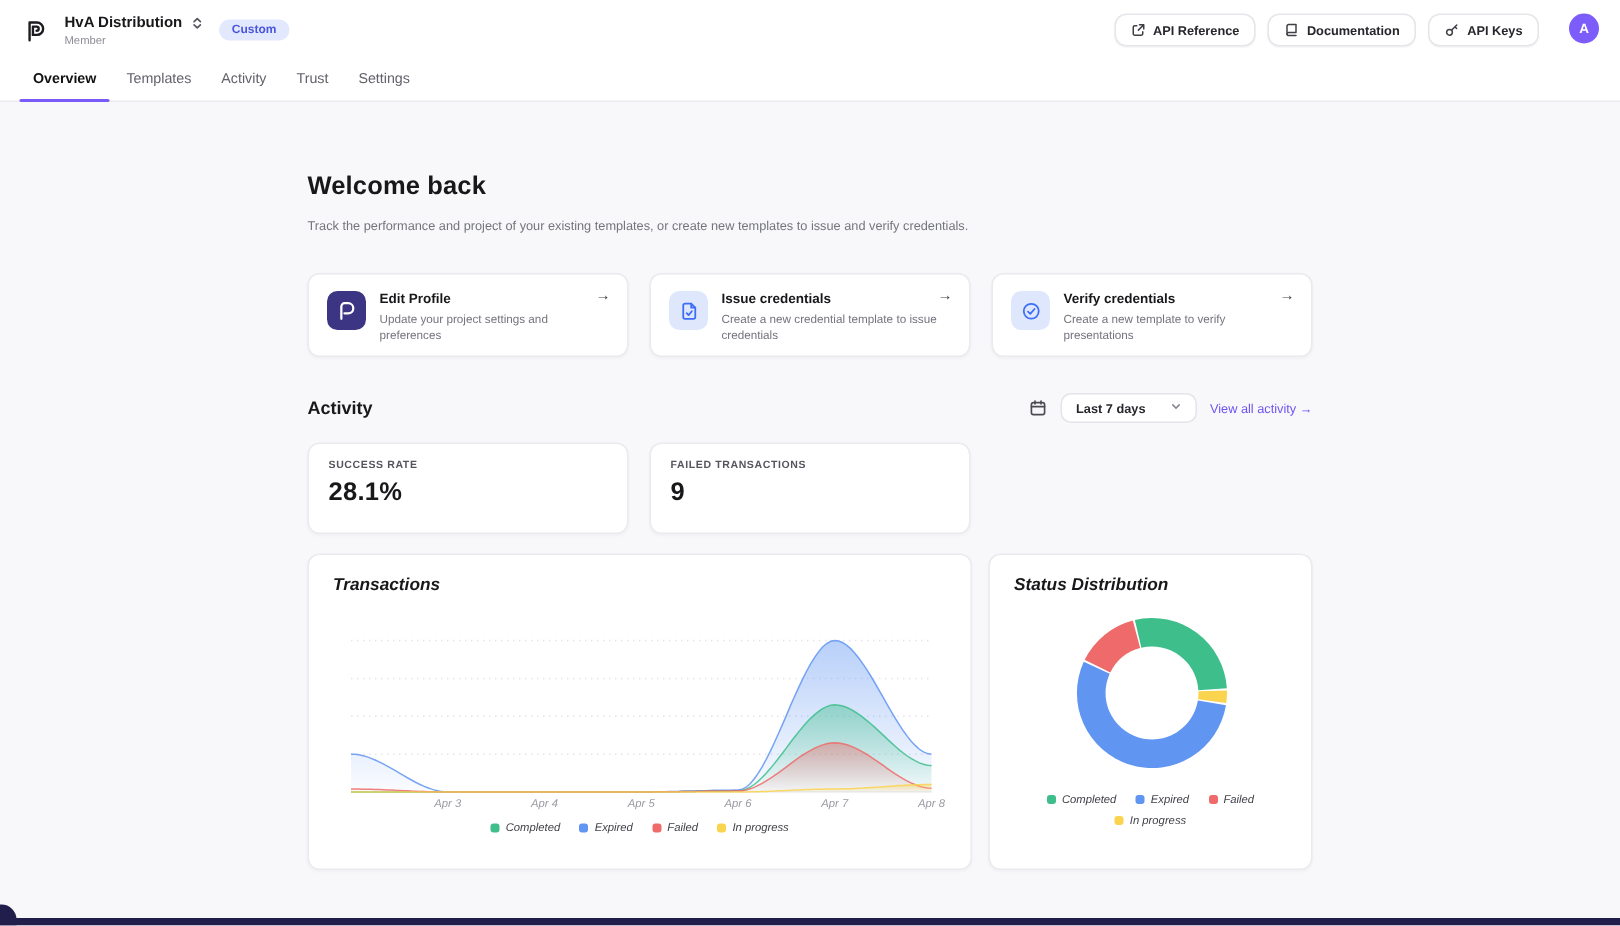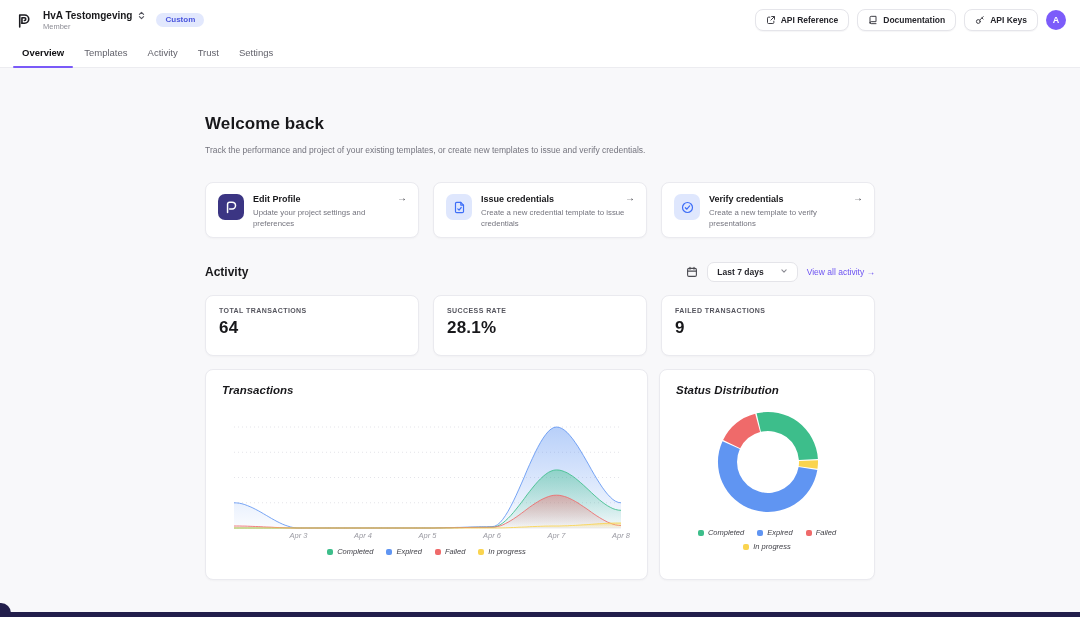--- a/index.html
+++ b/index.html
@@ -13,21 +13,21 @@
   svg { display:block; }
 
   
   .topbar { height:40px; background:#fff; display:flex; align-items:center; padding:0 14px; }
   .logo { width:20px; height:20px; display:flex; align-items:center; justify-content:center; color:#1b1b20; cursor:pointer; }
   .ws { margin-left:9px; cursor:pointer; }
   .ws-name { font-size:10px; font-weight:700; display:flex; align-items:center; gap:5px; color:#18181b; }
   .ws-role { font-size:7.5px; color:#8e8e96; margin-top:1px; }
   .ws-caret { color:#55555e; display:flex; }
   .badge { margin-left:10px; background:#e2e8fd; color:#4a55dd; font-size:8px; font-weight:700; padding:3px 9px; border-radius:999px; line-height:1; }
-  .topbar-right { margin-left:auto; display:flex; align-items:center; gap:8px; }
+  .topbar-right { margin-left:auto; display:flex; align-items:flex-start; gap:20px; }
   .hbtn { display:flex; align-items:center; gap:5px; border:1px solid #e5e5ea; background:#fff; border-radius:8px; padding:5px 10px; font-size:8.5px; font-weight:600; color:#26262c; box-shadow:0 1px 1px rgba(20,20,40,.04); cursor:pointer; }
   .hbtn .ic { display:flex; color:#3f3f46; }
   .avatar { width:20px; height:20px; border-radius:50%; background:#7c5cfa; color:#fff; font-size:9px; font-weight:700; display:flex; align-items:center; justify-content:center; cursor:pointer; }
 
   
   .tabbar { background:#fff; border-bottom:1px solid #ececf0; display:flex; padding:0 12px; height:28px; }
   .tab { position:relative; padding:7px 10px; font-size:9.5px; color:#62626b; cursor:pointer; }
   .tab.active { color:#111114; font-weight:700; }
   .tab.active::after { content:""; position:absolute; left:1px; right:1px; bottom:-1px; height:2px; background:#7a5af8; border-radius:2px; }
 
@@ -75,21 +75,21 @@
 
 <header class="topbar">
   <div class="logo">
     <svg width="17" height="17" viewBox="0 0 16 16" fill="none" stroke="currentColor" stroke-width="1.5" stroke-linecap="round" stroke-linejoin="round">
       <path d="M3.5 14V2.8h4.6a3.9 3.9 0 0 1 0 7.8H5.6"></path>
       <path d="M5.6 10.6V5.4h2.3a1.3 1.3 0 0 1 0 2.6"></path>
     </svg>
   </div>
   <div class="ws">
     <div class="ws-name">
-      <span>HvA Testomgeving</span>
+      <span>HvA Distribution</span>
       <span class="ws-caret">
         <svg width="9" height="9" viewBox="0 0 12 12" fill="none" stroke="currentColor" stroke-width="1.5" stroke-linecap="round" stroke-linejoin="round">
           <path d="M3.2 4.6 6 1.9l2.8 2.7M3.2 7.4 6 10.1l2.8-2.7"></path>
         </svg>
       </span>
     </div>
     <div class="ws-role">Member</div>
   </div>
   <span class="badge">Custom</span>
   <div class="topbar-right">
@@ -195,24 +195,20 @@
           <svg width="8" height="8" viewBox="0 0 12 12" fill="none" stroke="currentColor" stroke-width="1.6" stroke-linecap="round" stroke-linejoin="round">
               <path d="M2.8 4.4 6 7.6l3.2-3.2"></path>
             </svg>
         </span>
       </div>
       <a class="view-all">View all activity →</a>
     </div>
   </div>
 
   <div class="stats-grid" id="stats-grid">
-      <div class="card stat-card">
-        <div class="stat-label">TOTAL TRANSACTIONS</div>
-        <div class="stat-value">64</div>
-      </div>
       <div class="card stat-card">
         <div class="stat-label">SUCCESS RATE</div>
         <div class="stat-value">28.1%</div>
       </div>
       <div class="card stat-card">
         <div class="stat-label">FAILED TRANSACTIONS</div>
         <div class="stat-value">9</div>
       </div>
     </div>
 

